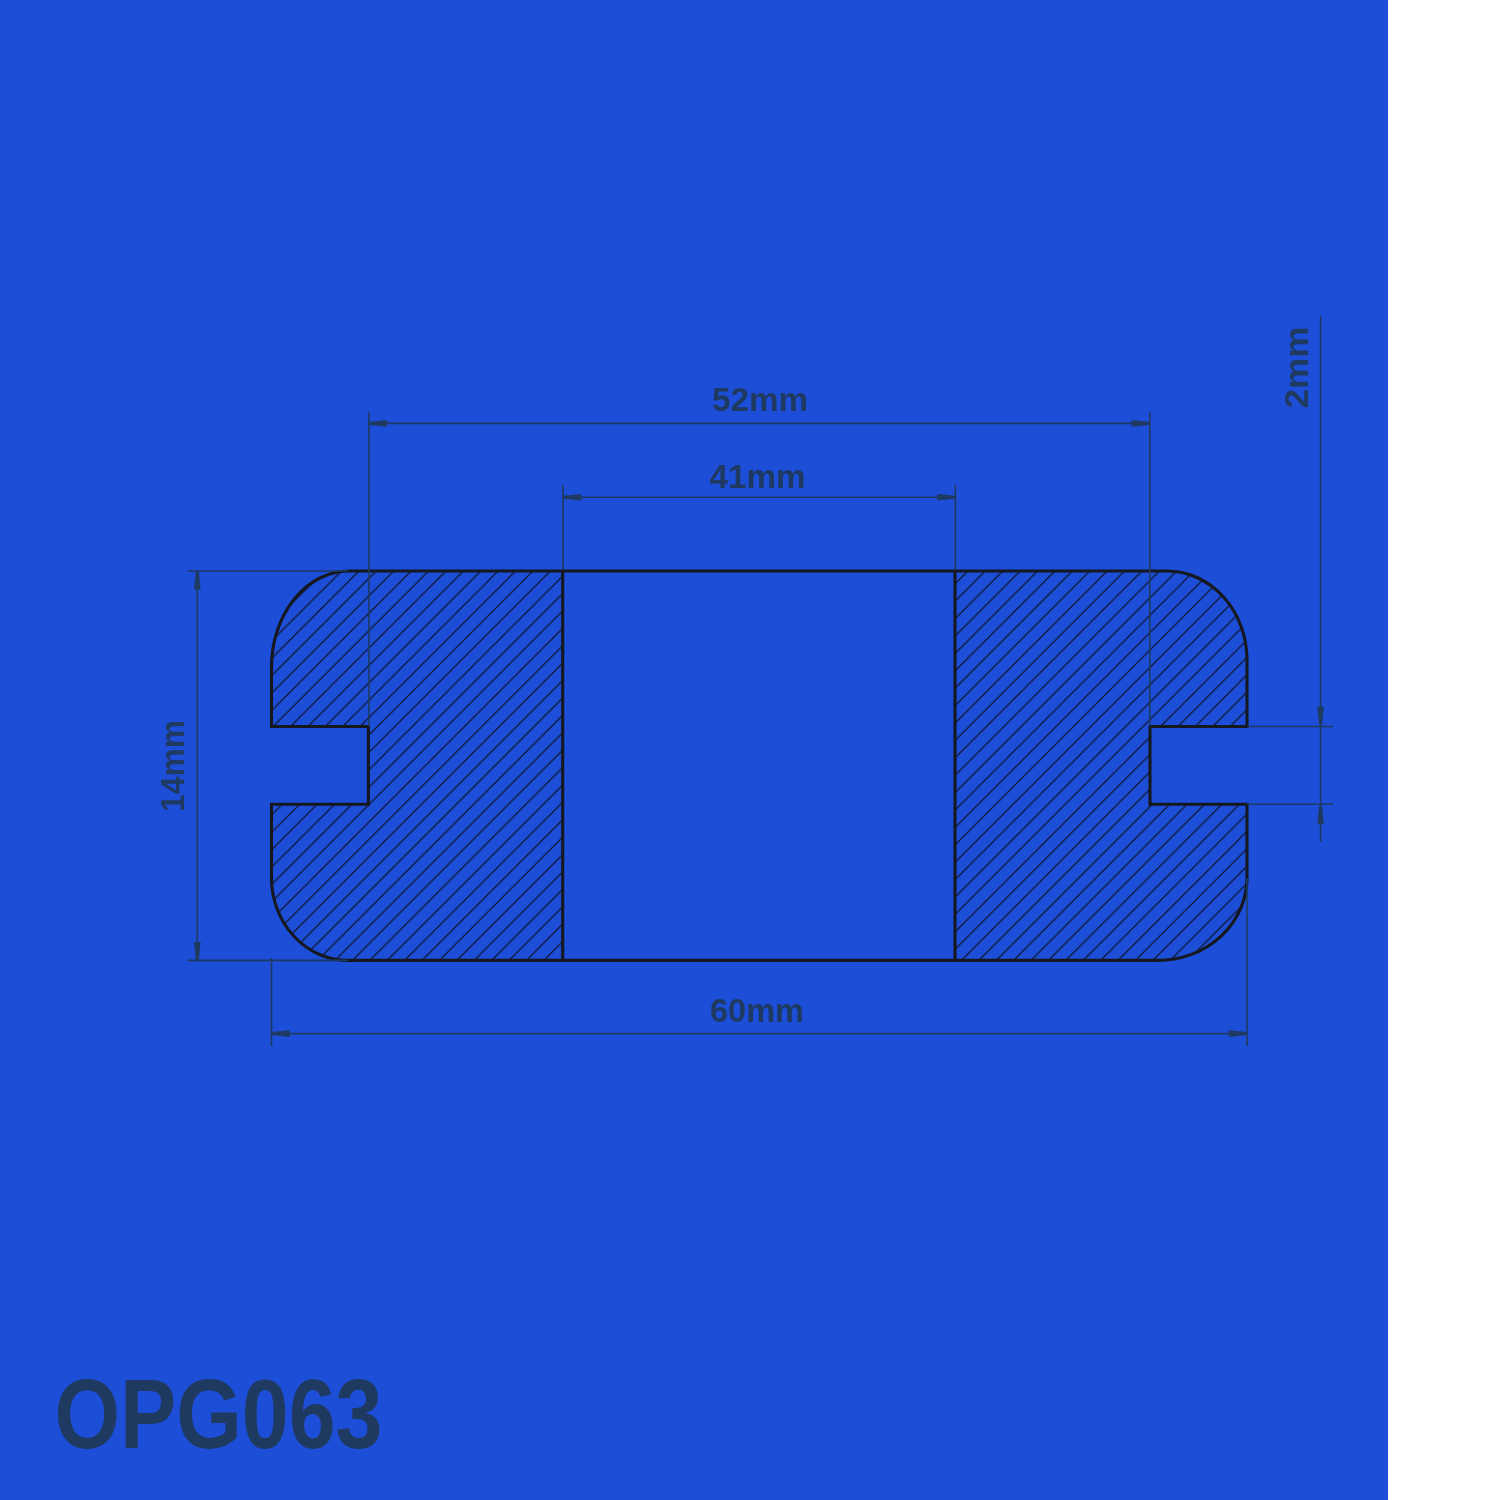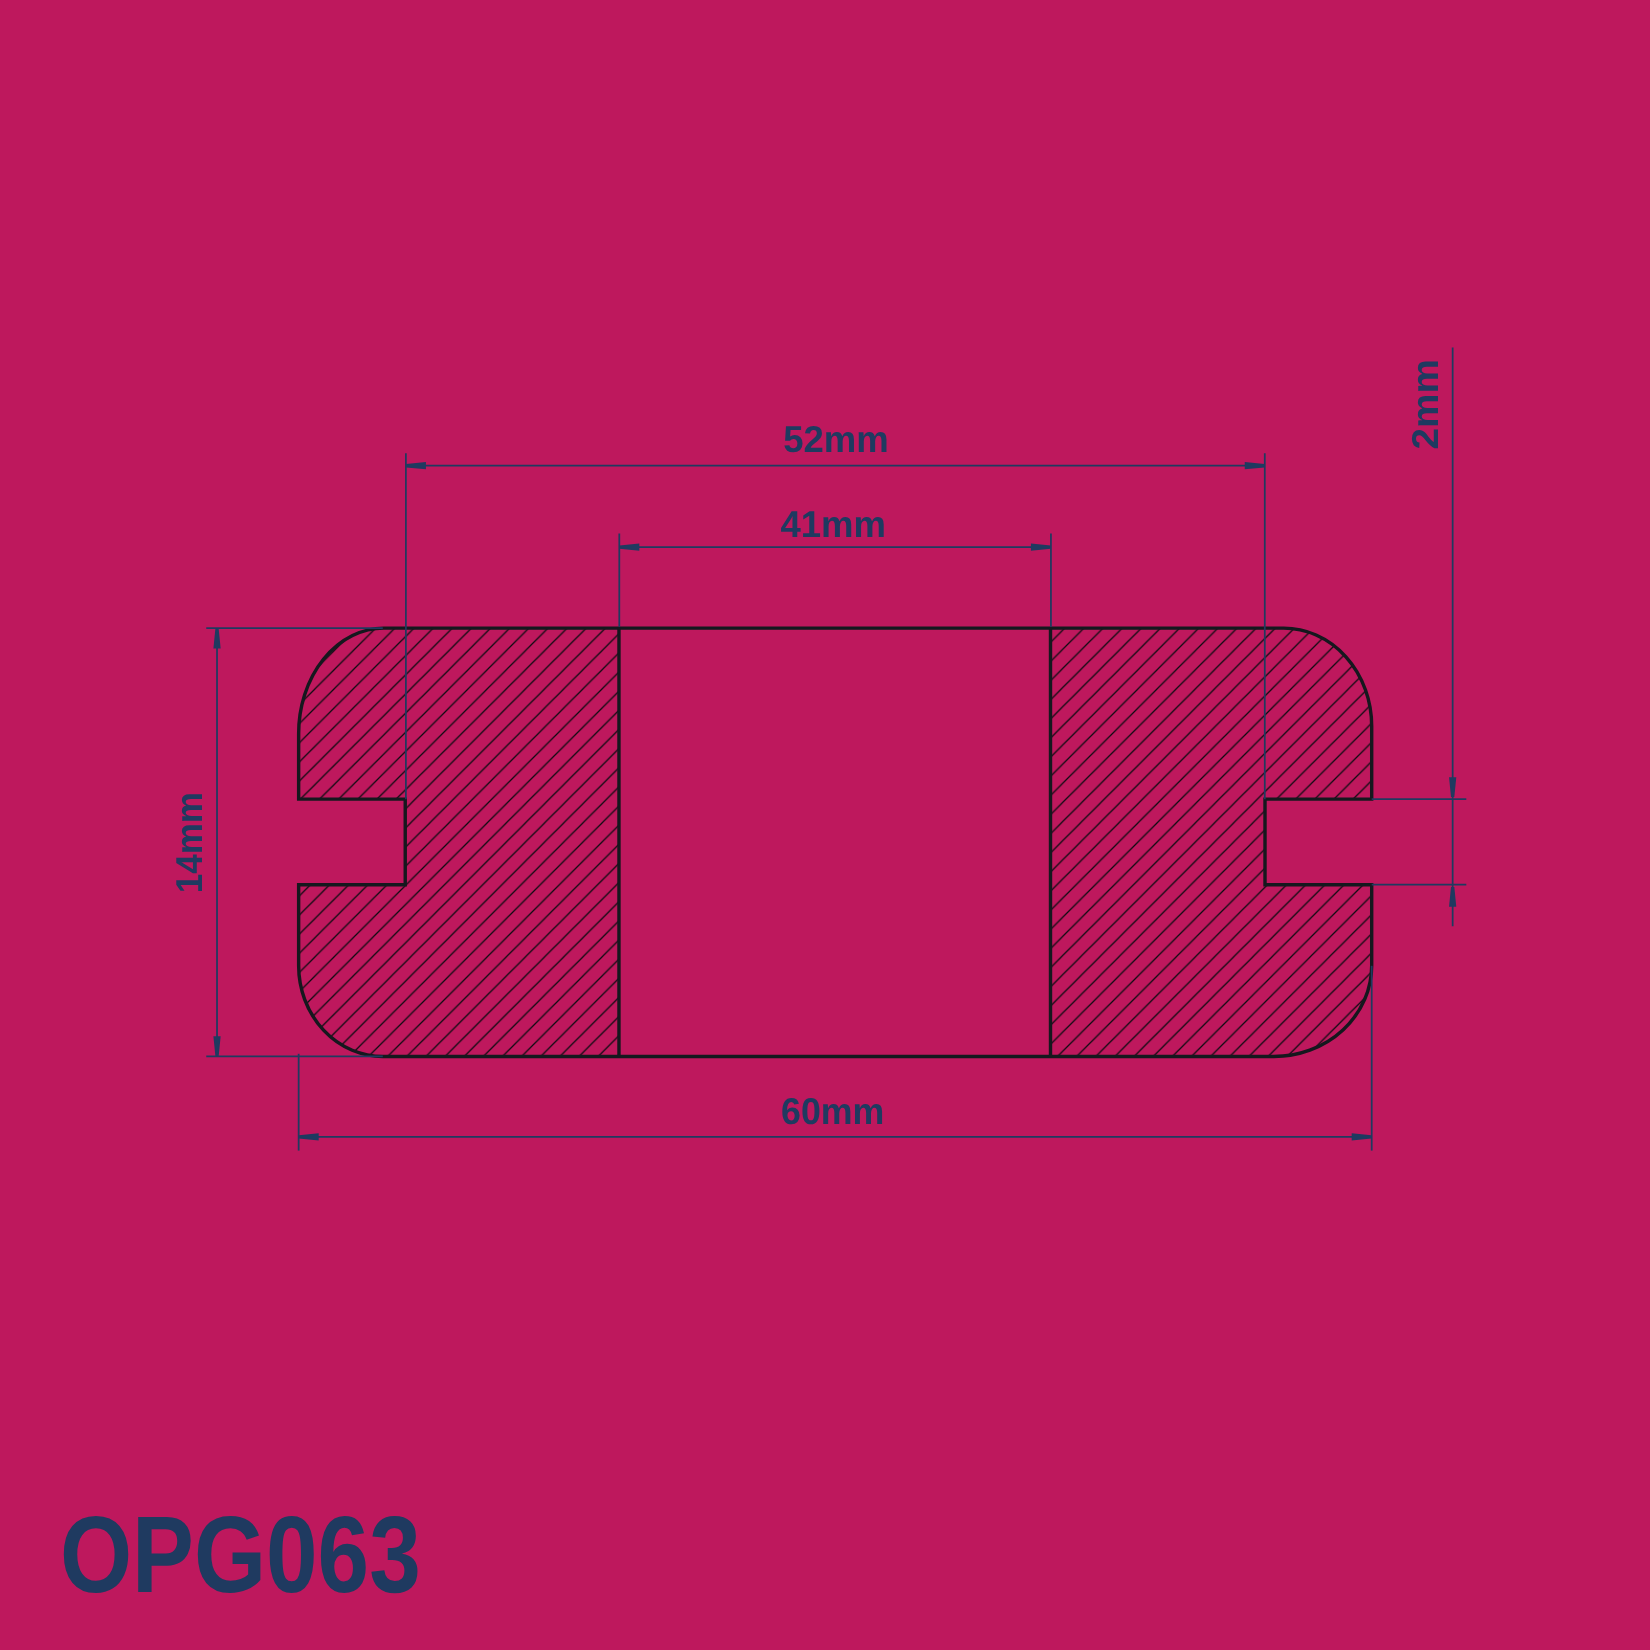--- a/index.html
+++ b/index.html
@@ -1,16 +1,16 @@
 <!DOCTYPE html>
 <html><head>
 <meta charset="utf-8">
 <style>
   html,body{margin:0;padding:0;background:#ffffff;}
-  .page{width:1500px;height:1500px;position:relative;background:#be185d;overflow:hidden;}
+  .page{width:1388px;height:1500px;position:relative;background:#1d4ed8;overflow:hidden;}
   text{font-family:"Liberation Sans", sans-serif;font-weight:bold;fill:#1f3a60;}
 </style>
 </head>
 <body>
 <div class="page">
 <svg width="1500" height="1500" viewBox="0 0 1500 1500" xmlns="http://www.w3.org/2000/svg">
   <defs>
     <pattern id="hatch" width="17.4" height="17.4" patternUnits="userSpaceOnUse" patternTransform="translate(7.8 0)">
       <path d="M-2,2 L2,-2 M0,17.4 L17.4,0 M15.4,19.4 L19.4,15.4" stroke="#0b0b10" stroke-width="1.15" fill="none"></path>
     </pattern>

